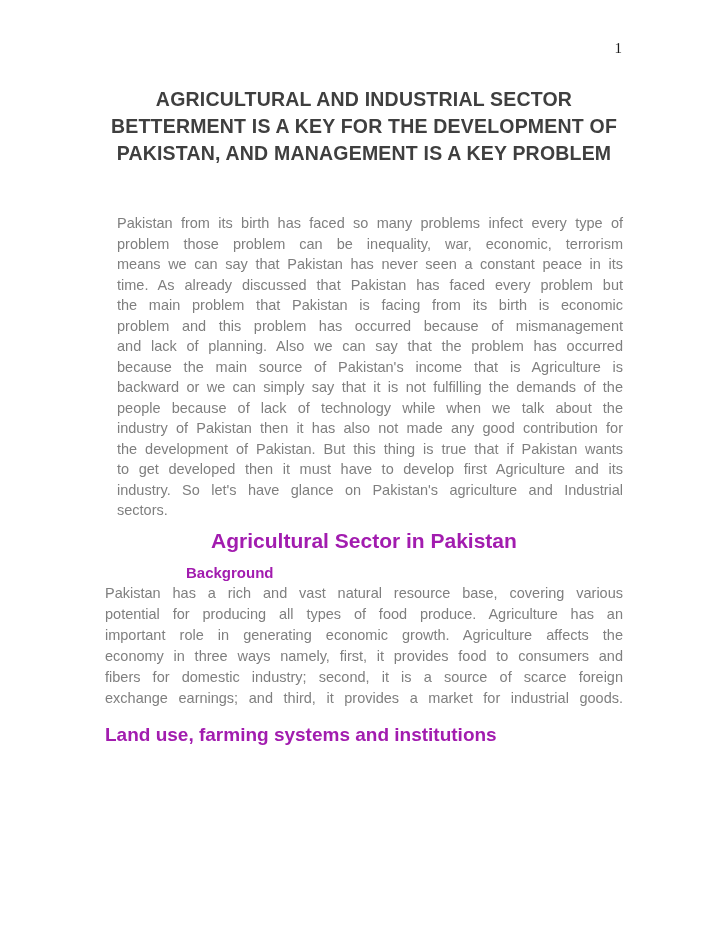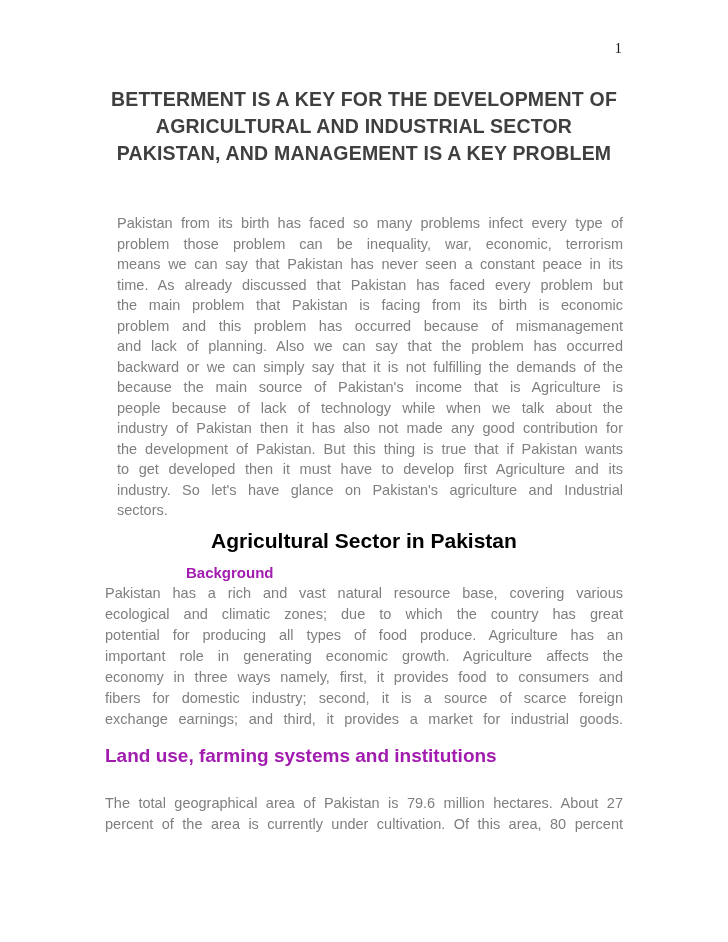--- a/index.html
+++ b/index.html
@@ -45,21 +45,21 @@
     margin-top: 46px;
     padding-left: 12px;
     line-height: 20.5px;
   }
   .section-heading {
     margin: 6px 0 0 0;
     font-size: 21px;
     line-height: 28px;
     font-weight: bold;
     text-align: center;
-    color: #000000;
+    color: #a21caf;
   }
   .sub-heading {
     font-weight: bold;
     color: #a21caf;
   }
   .bg-heading {
     margin: 7px 0 0 81px;
     font-size: 15px;
     line-height: 21px;
   }
@@ -77,57 +77,52 @@
   }
 </style>
 </head>
 <body>
 
 <div class="page-number">1</div>
 
 <div class="content">
 
   <h1 class="doc-title">
+      <div>AGRICULTURAL AND INDUSTRIAL SECTOR</div>
       <div>BETTERMENT IS A KEY FOR THE DEVELOPMENT OF</div>
-      <div>AGRICULTURAL AND INDUSTRIAL SECTOR</div>
       <div>PAKISTAN, AND MANAGEMENT IS A KEY PROBLEM</div>
     </h1>
 
   <div class="para para-intro last-left">
       <div>Pakistan from its birth has faced so many problems infect every type of</div>
       <div>problem those problem can be inequality, war, economic, terrorism</div>
       <div>means we can say that Pakistan has never seen a constant peace in its</div>
       <div>time. As already discussed that Pakistan has faced every problem but</div>
       <div>the main problem that Pakistan is facing from its birth is economic</div>
       <div>problem and this problem has occurred because of mismanagement</div>
       <div>and lack of planning. Also we can say that the problem has occurred</div>
+      <div>because the main source of Pakistan's income that is Agriculture is</div>
       <div>backward or we can simply say that it is not fulfilling the demands of the</div>
-      <div>because the main source of Pakistan's income that is Agriculture is</div>
       <div>people because of lack of technology while when we talk about the</div>
       <div>industry of Pakistan then it has also not made any good contribution for</div>
       <div>the development of Pakistan. But this thing is true that if Pakistan wants</div>
       <div>to get developed then it must have to develop first Agriculture and its</div>
       <div>industry. So let's have glance on Pakistan's agriculture and Industrial</div>
       <div>sectors.</div>
     </div>
 
   <h2 class="section-heading">Agricultural Sector in Pakistan</h2>
 
   <h3 class="sub-heading bg-heading">Background</h3>
 
   <div class="para para-background">
       <div>Pakistan has a rich and vast natural resource base, covering various</div>
-      <div>ecological and climatic zones; due to which the country has great</div>
       <div>potential for producing all types of food produce. Agriculture has an</div>
       <div>important role in generating economic growth. Agriculture affects the</div>
       <div>economy in three ways namely, first, it provides food to consumers and</div>
       <div>fibers for domestic industry; second, it is a source of scarce foreign</div>
       <div>exchange earnings; and third, it provides a market for industrial goods.</div>
     </div>
 
   <h3 class="sub-heading landuse-heading">Land use, farming systems and institutions</h3>
 
-  <div class="para para-landuse">
-      <div>The total geographical area of Pakistan is 79.6 million hectares. About 27</div>
-      <div>percent of the area is currently under cultivation. Of this area, 80 percent</div>
-    </div>
 
 </div>
 
 </body></html>

